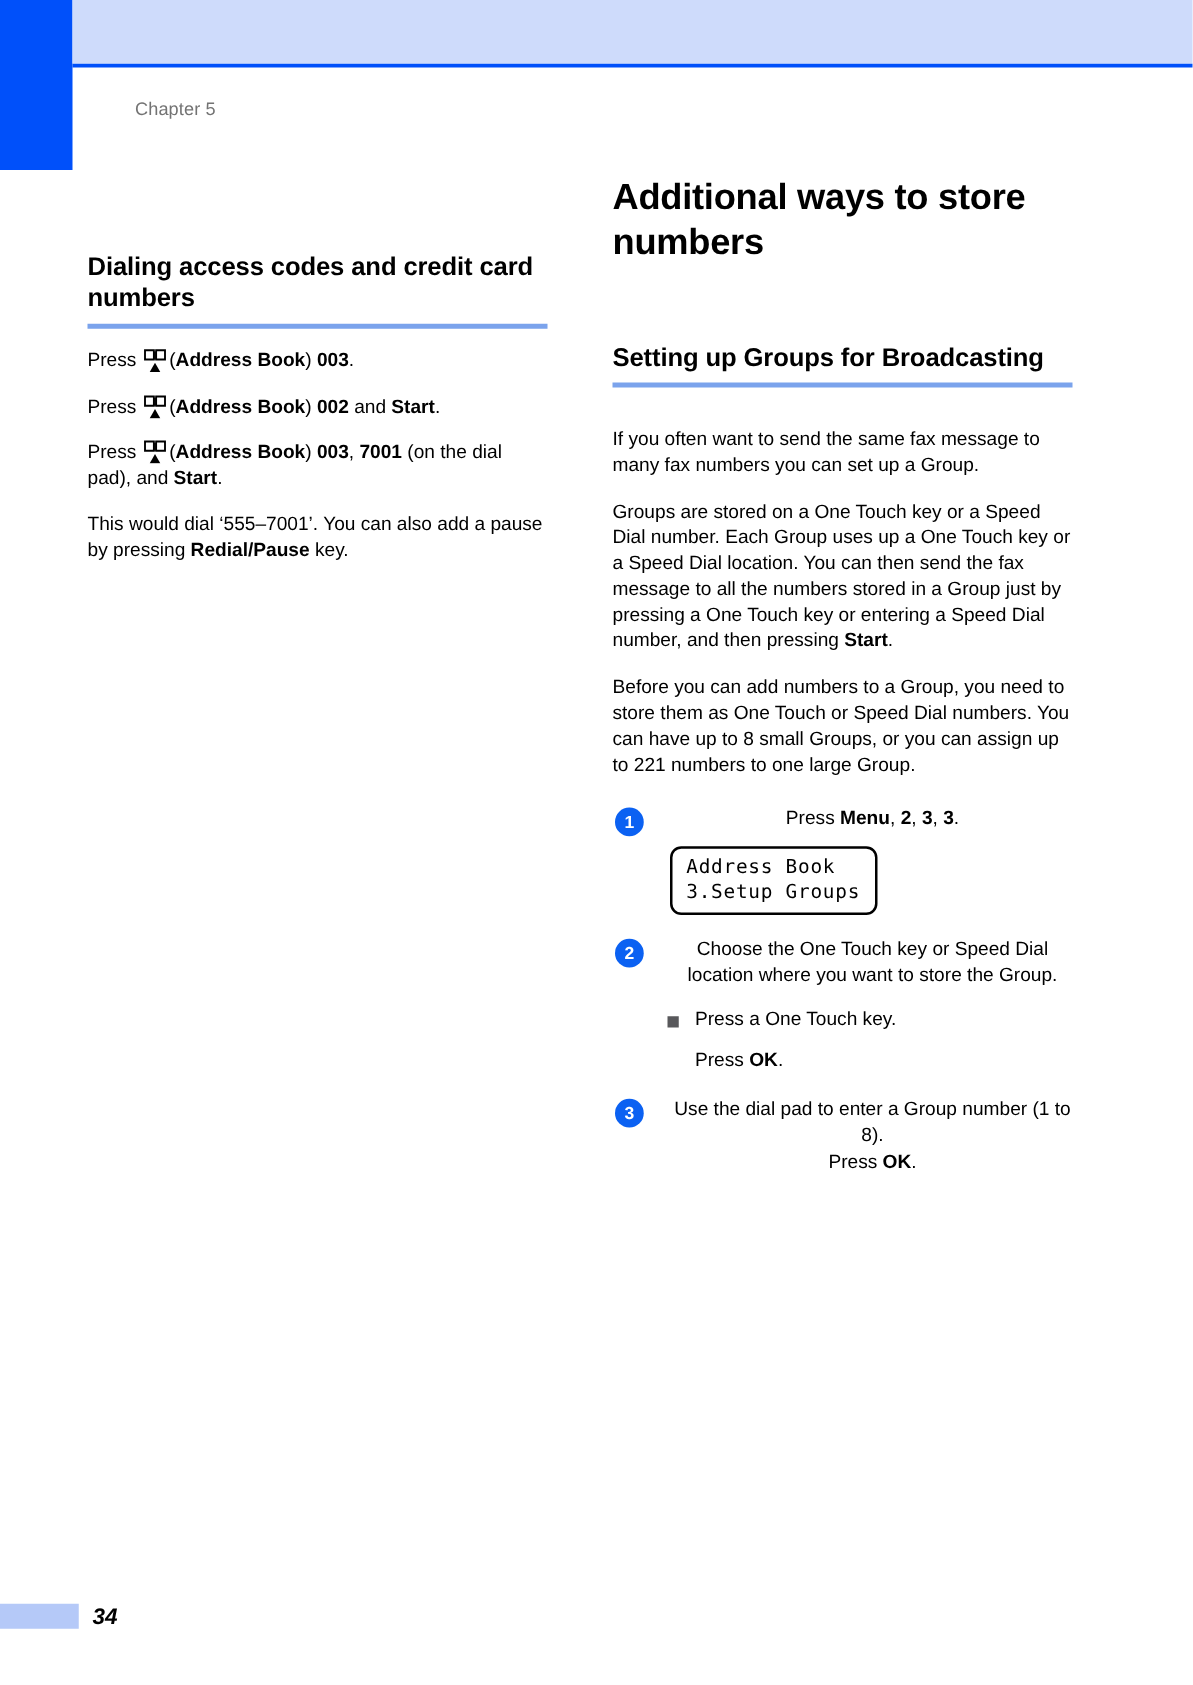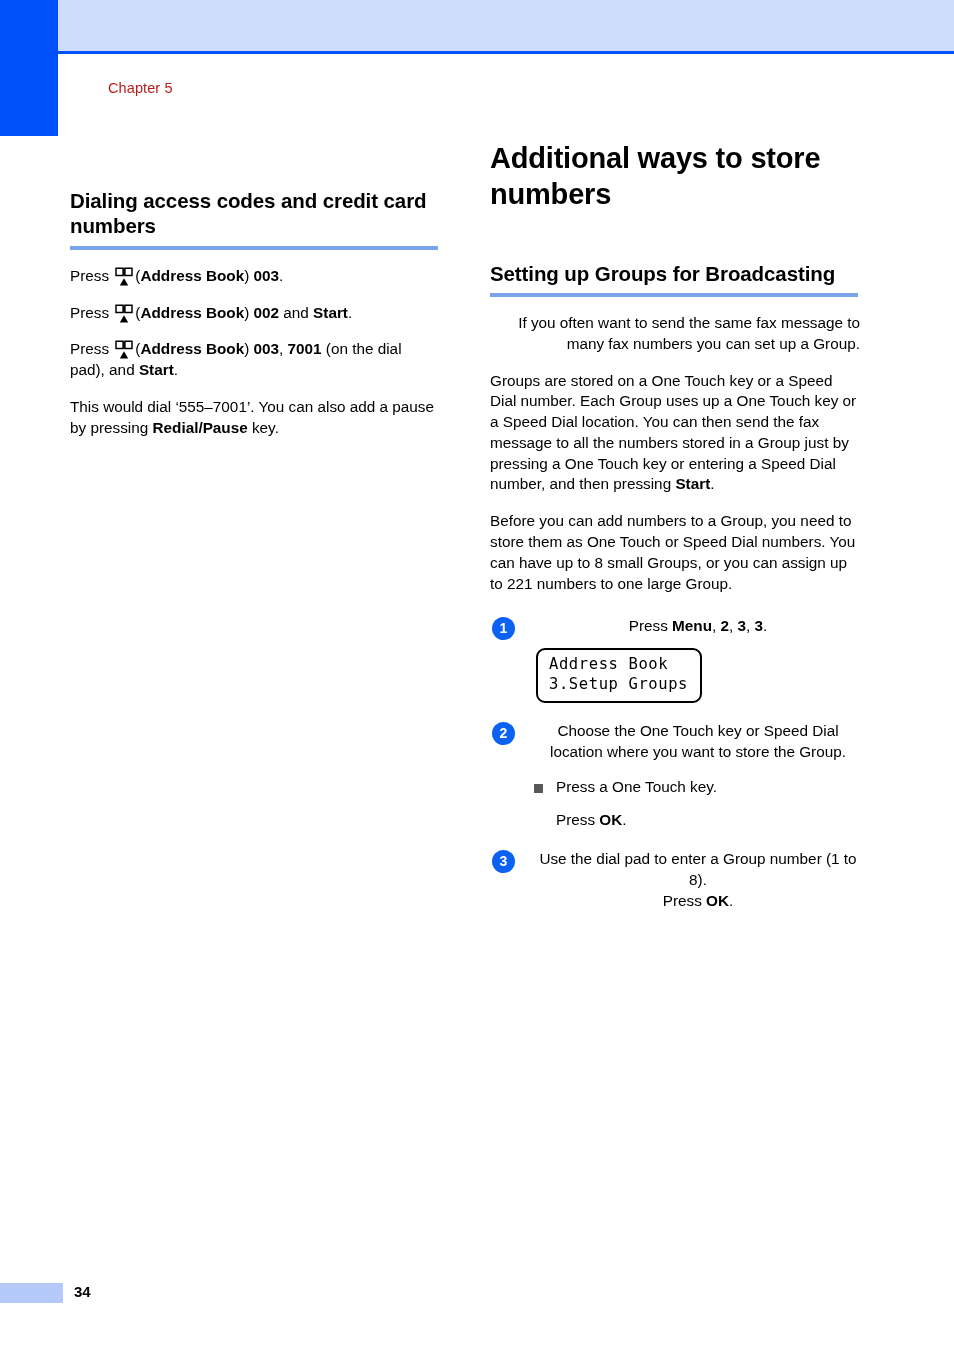--- a/index.html
+++ b/index.html
@@ -39,38 +39,39 @@
     top: 51px;
     width: 896px;
     height: 3px;
     background: #0050fa;
   }
   .chapter-label {
     position: absolute;
     left: 108px;
     top: 80px;
     font-size: 14.5px;
-    color: #b91c1c;
+    color: #737373;
     letter-spacing: 0.1px;
   }
 
   .footer-bar {
     position: absolute;
     left: 0;
     top: 1283px;
     width: 63px;
     height: 20px;
     background: #b5c9f8;
   }
   .page-number {
     position: absolute;
     left: 74px;
     top: 1283px;
-    font-size: 15px;
-    font-weight: bold;
+    font-size: 18px;
+    font-weight: bold;
+    font-style: italic;
   }
 
   
   .col {
     position: absolute;
     top: 140px;
     width: 370px;
   }
   .col-left  { left: 70px; }
   .col-right { left: 490px; }
@@ -79,36 +80,36 @@
     font-size: 29px;
     line-height: 1.25;
     font-weight: bold;
     margin: 0 0 0 0;
     letter-spacing: -0.2px;
   }
   h2.section-title {
     font-size: 20.5px;
     line-height: 1.24;
     font-weight: bold;
-    margin: 48px 0 0 0;
+    margin: 61px 0 0 0;
     letter-spacing: -0.1px;
   }
   .section-rule {
     margin-top: 7px;
     width: 368px;
     height: 4px;
     background: #7ba3ec;
   }
 
   p.body {
     font-size: 15.3px;
     line-height: 1.36;
     margin: 16px 0 0 0;
   }
-  p.body.first { margin-top: 16px; text-align: right; }
+  p.body.first { margin-top: 32px; }
   b { font-weight: bold; }
 
   
   .ab-icon {
     display: inline-block;
     width: 18px;
     height: 19px;
     vertical-align: -5px;
     position: relative;
     margin: 0 2px 0 2px;

